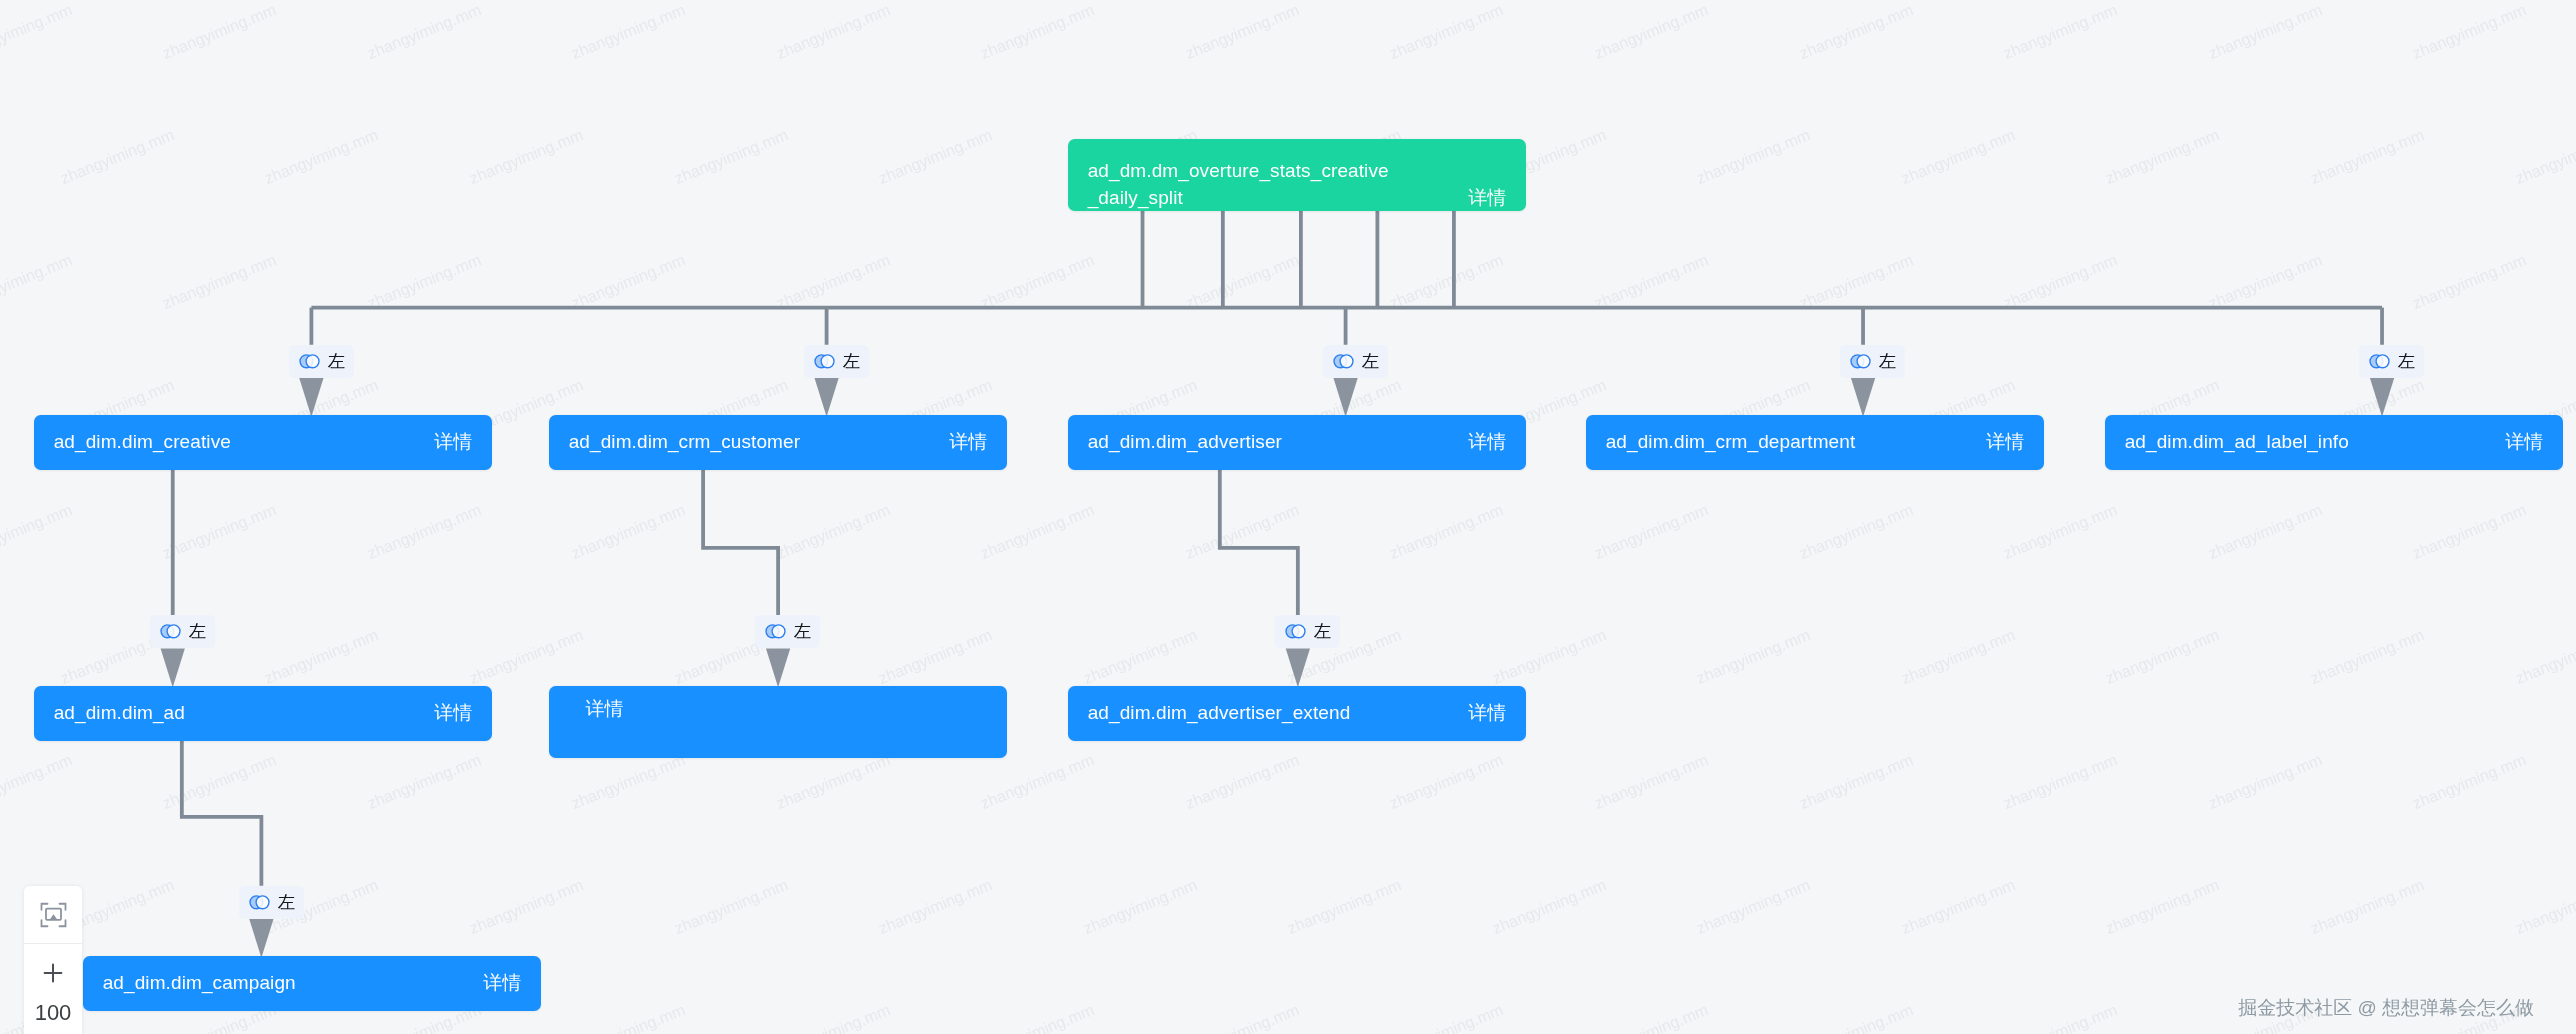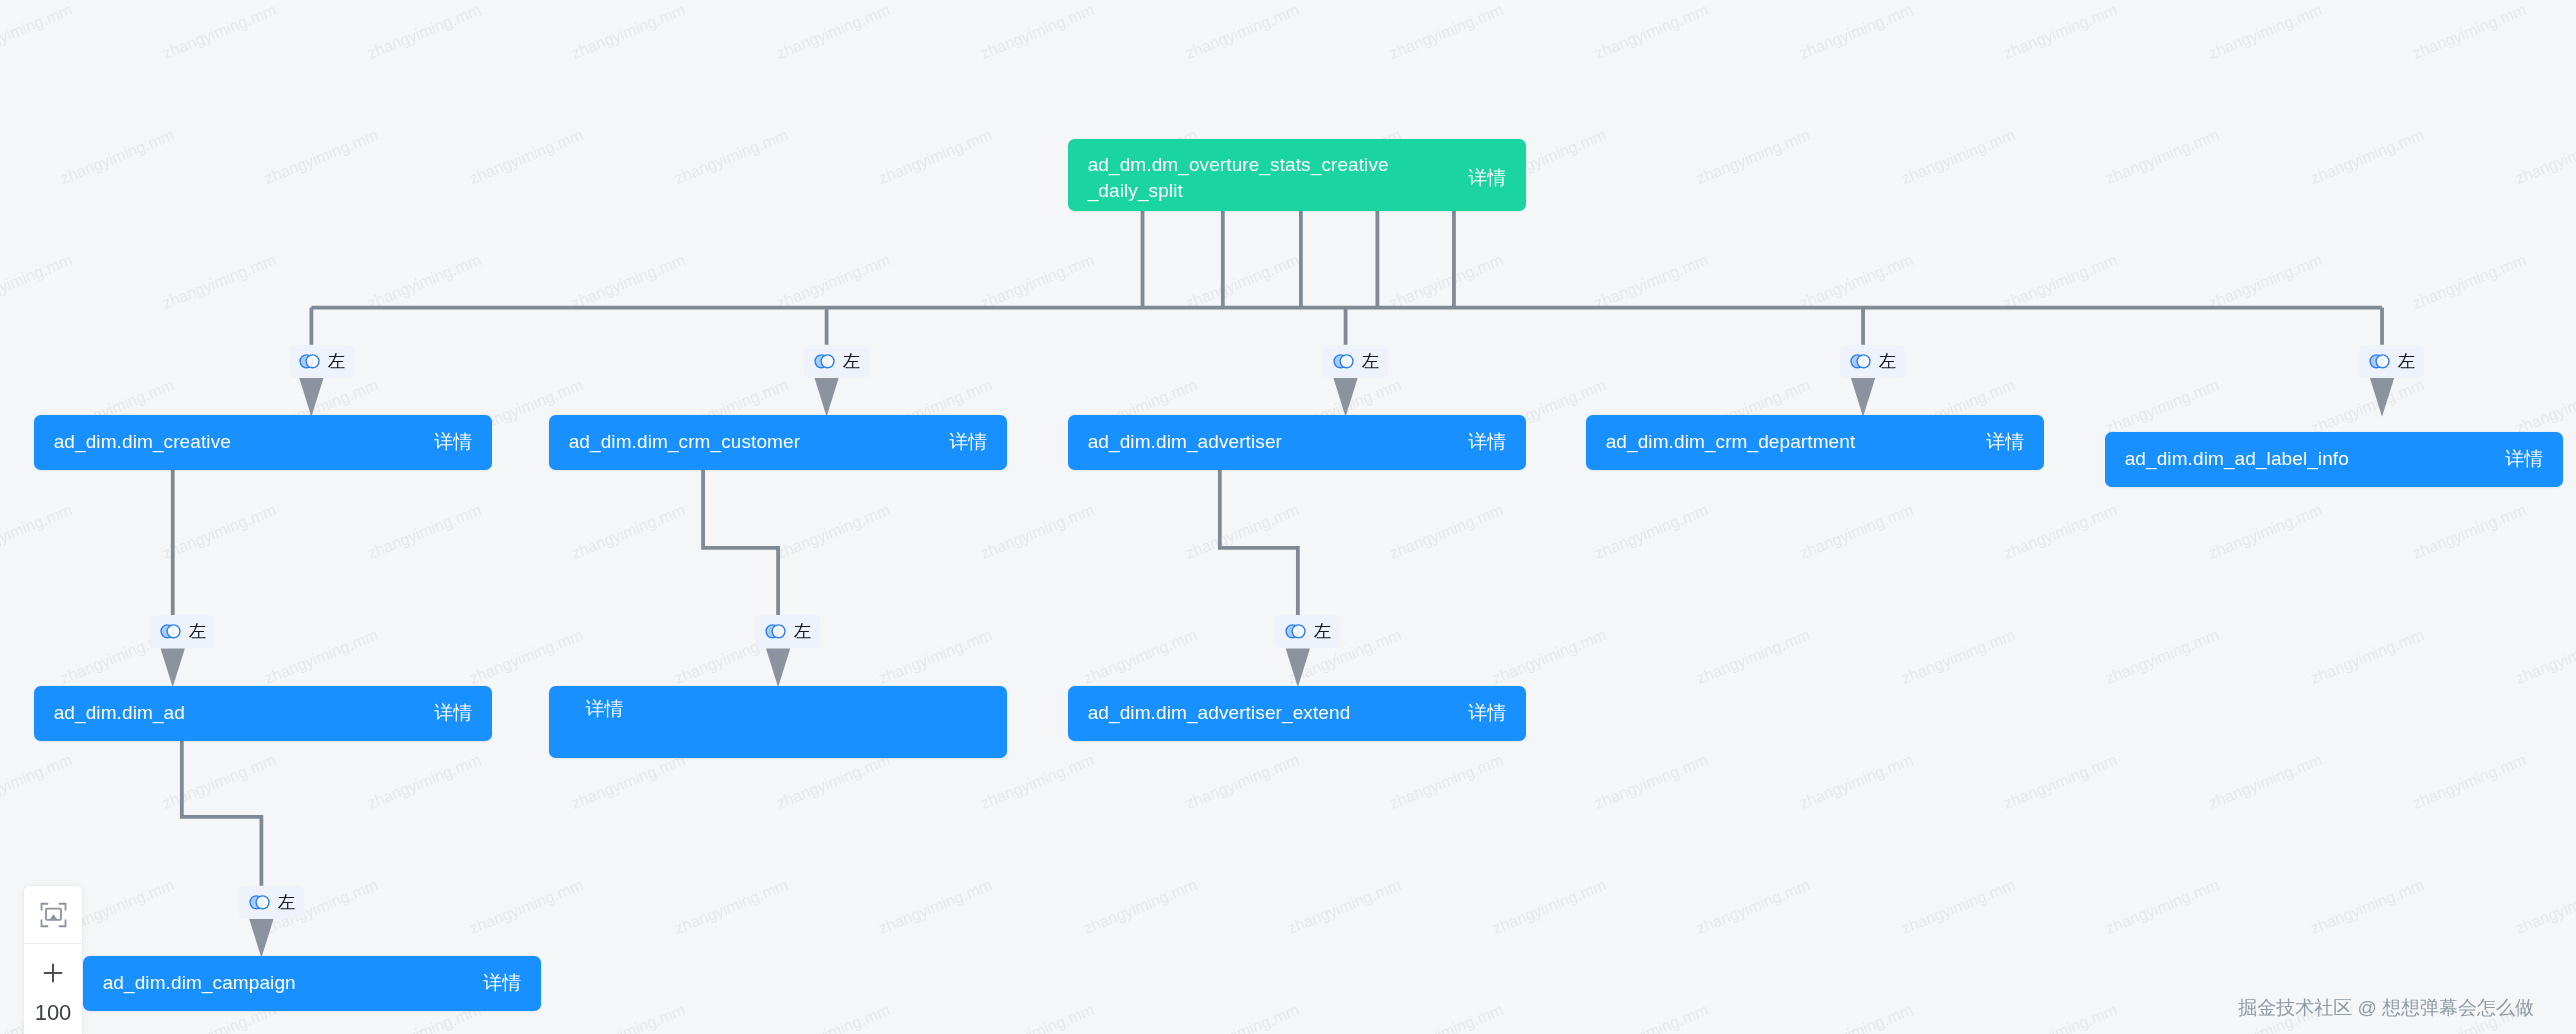--- a/index.html
+++ b/index.html
@@ -278,21 +278,21 @@
         <path d="M2443 499 L2475 499 L2459 550 Z" fill="#8b949e"></path>
         <path d="M3128 499 L3160 499 L3144 550 Z" fill="#8b949e"></path>
         <path d="M212 856 L244 856 L228 907 Z" fill="#8b949e"></path>
         <path d="M1011 856 L1043 856 L1027 907 Z" fill="#8b949e"></path>
         <path d="M1697 856 L1729 856 L1713 907 Z" fill="#8b949e"></path>
         <path d="M329 1213 L361 1213 L345 1264 Z" fill="#8b949e"></path>
       </g>
   </svg>
 
   <div id="nodes-layer">
-      <div class="node green" style="left: 1068px; top: 139px; width: 458px; height: 72px; align-items: center; padding-top: 6px;">
+      <div class="node green" style="left: 1068px; top: 139px; width: 458px; height: 72px; align-items: flex-end; padding-top: 6px;">
         <div class="nlabel">
           <div>ad_dm.dm_overture_stats_creative</div>
           <div>_daily_split</div>
         </div>
         <div class="ndetail">详情</div>
       </div>
       <div class="node blue" style="left: 34px; top: 415px; width: 458px; height: 55px;">
         <div class="nlabel">ad_dim.dim_creative</div>
         <div class="ndetail">详情</div>
       </div>
@@ -301,21 +301,21 @@
         <div class="ndetail">详情</div>
       </div>
       <div class="node blue" style="left: 1068px; top: 415px; width: 458px; height: 55px;">
         <div class="nlabel">ad_dim.dim_advertiser</div>
         <div class="ndetail">详情</div>
       </div>
       <div class="node blue" style="left: 1586px; top: 415px; width: 458px; height: 55px;">
         <div class="nlabel">ad_dim.dim_crm_department</div>
         <div class="ndetail">详情</div>
       </div>
-      <div class="node blue" style="left: 2105px; top: 432px; width: 458px; height: 55px;">
+      <div class="node blue" style="left: 2105px; top: 415px; width: 458px; height: 55px;">
         <div class="nlabel">ad_dim.dim_ad_label_info</div>
         <div class="ndetail">详情</div>
       </div>
       <div class="node blue" style="left: 34px; top: 686px; width: 458px; height: 55px;">
         <div class="nlabel">ad_dim.dim_ad</div>
         <div class="ndetail">详情</div>
       </div>
       <div class="node blue" style="left: 549px; top: 686px; width: 458px; height: 72px; align-items: flex-start; padding-top: 9.8px;">
         <div class="ndetail">详情</div>
       </div>

